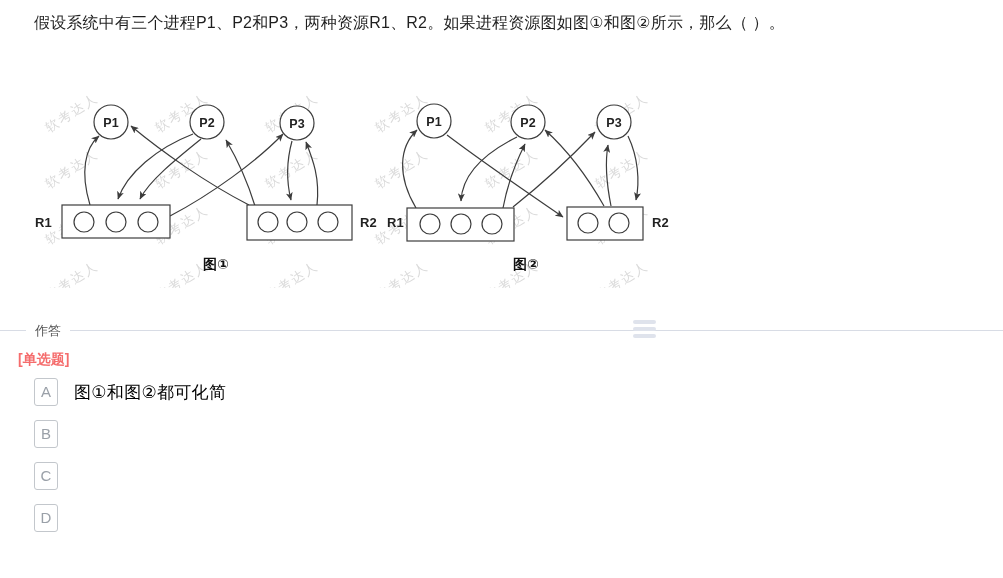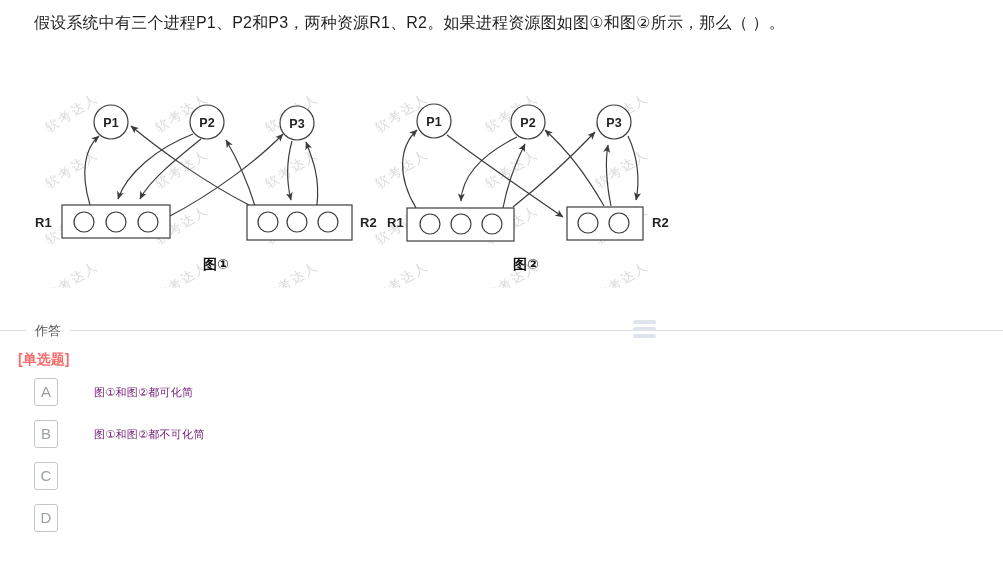--- a/index.html
+++ b/index.html
@@ -32,21 +32,21 @@
   }
   .handle{position:absolute;left:633px;top:320px;width:23px;z-index:2;cursor:pointer;}
   .handle span{display:block;width:23px;height:4px;border-radius:2px;background:#dfe3ec;margin-bottom:3px;}
   .qtype{position:absolute;left:18px;top:351px;font-size:14px;color:#f56c6c;font-weight:bold;}
   .options{position:absolute;left:34px;top:378px;}
   .opt{display:flex;align-items:center;height:28px;margin-bottom:14px;cursor:pointer;}
   .optbox{
     width:22px;height:26px;line-height:26px;border:1px solid #c3c7cc;border-radius:3px;
     text-align:center;font-size:15px;color:#9aa0a8;background:#fff;flex:0 0 auto;
   }
-  .opttext{margin-left:36px;font-size:11px;color:#701a75;letter-spacing:.3px;}
+  .opttext{margin-left:16px;font-size:17px;color:#000000;letter-spacing:.3px;}
 </style>
 </head>
 <body>
 
 <div class="question">假设系统中有三个进程P1、P2和P3，两种资源R1、R2。如果进程资源图如图①和图②所示，那么（ ）。</div>
 
 <div class="diagram-area">
   <div id="wm-layer">
       <div class="wm" style="left: 42px; top: 18px;">软考达人</div>
       <div class="wm" style="left: 152px; top: 18px;">软考达人</div>
@@ -158,21 +158,20 @@
 
 <div class="qtype">[单选题]</div>
 
 <div class="options">
   <div class="opt">
     <span class="optbox">A</span>
     <span class="opttext">图①和图②都可化简</span>
   </div>
   <div class="opt">
     <span class="optbox">B</span>
-    <span class="opttext">图①和图②都不可化简</span>
   </div>
   <div class="opt">
     <span class="optbox">C</span>
   </div>
   <div class="opt">
     <span class="optbox">D</span>
   </div>
 </div>
 
 </body></html>

